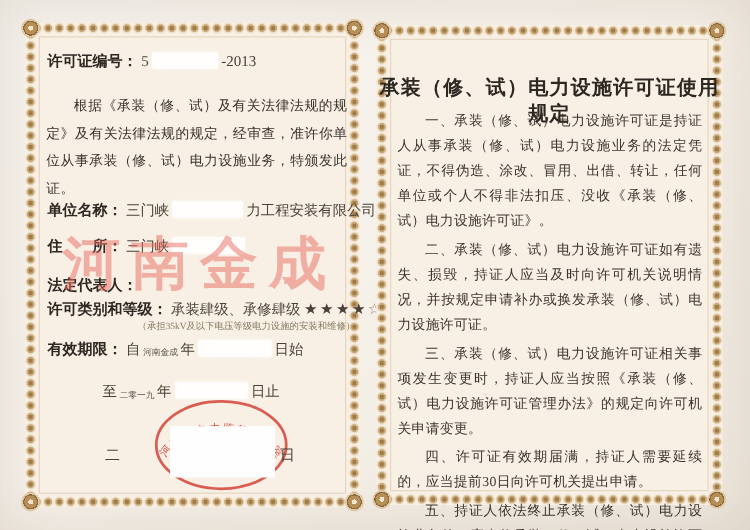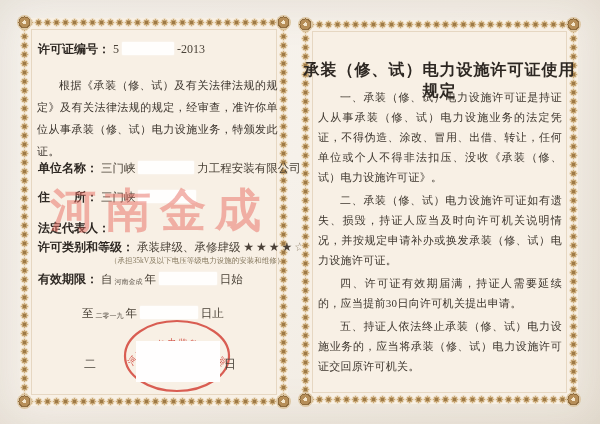--- a/index.html
+++ b/index.html
@@ -146,19 +146,20 @@
     <div class="corner c-tr"></div>
     <div class="corner c-bl"></div>
     <div class="corner c-br"></div>
     <div class="inner-line"></div>
 
     <div class="rp-title">承装（修、试）电力设施许可证使用规定</div>
 
     <div class="rp-body">
       <p class="clause">一、承装（修、试）电力设施许可证是持证人从事承装（修、试）电力设施业务的法定凭证，不得伪造、涂改、冒用、出借、转让，任何单位或个人不得非法扣压、没收《承装（修、试）电力设施许可证》。</p>
       <p class="clause">二、承装（修、试）电力设施许可证如有遗失、损毁，持证人应当及时向许可机关说明情况，并按规定申请补办或换发承装（修、试）电力设施许可证。</p>
+      <p class="clause">三、承装（修、试）电力设施许可证相关事项发生变更时，持证人应当按照《承装（修、试）电力设施许可证管理办法》的规定向许可机关申请变更。</p>
       <p class="clause">四、许可证有效期届满，持证人需要延续的，应当提前30日向许可机关提出申请。</p>
       <p class="clause">五、持证人依法终止承装（修、试）电力设施业务的，应当将承装（修、试）电力设施许可证交回原许可机关。</p>
     </div>
   </div>
 
   <div class="watermark">河南金成</div>
 </div>
 
 </body></html>

